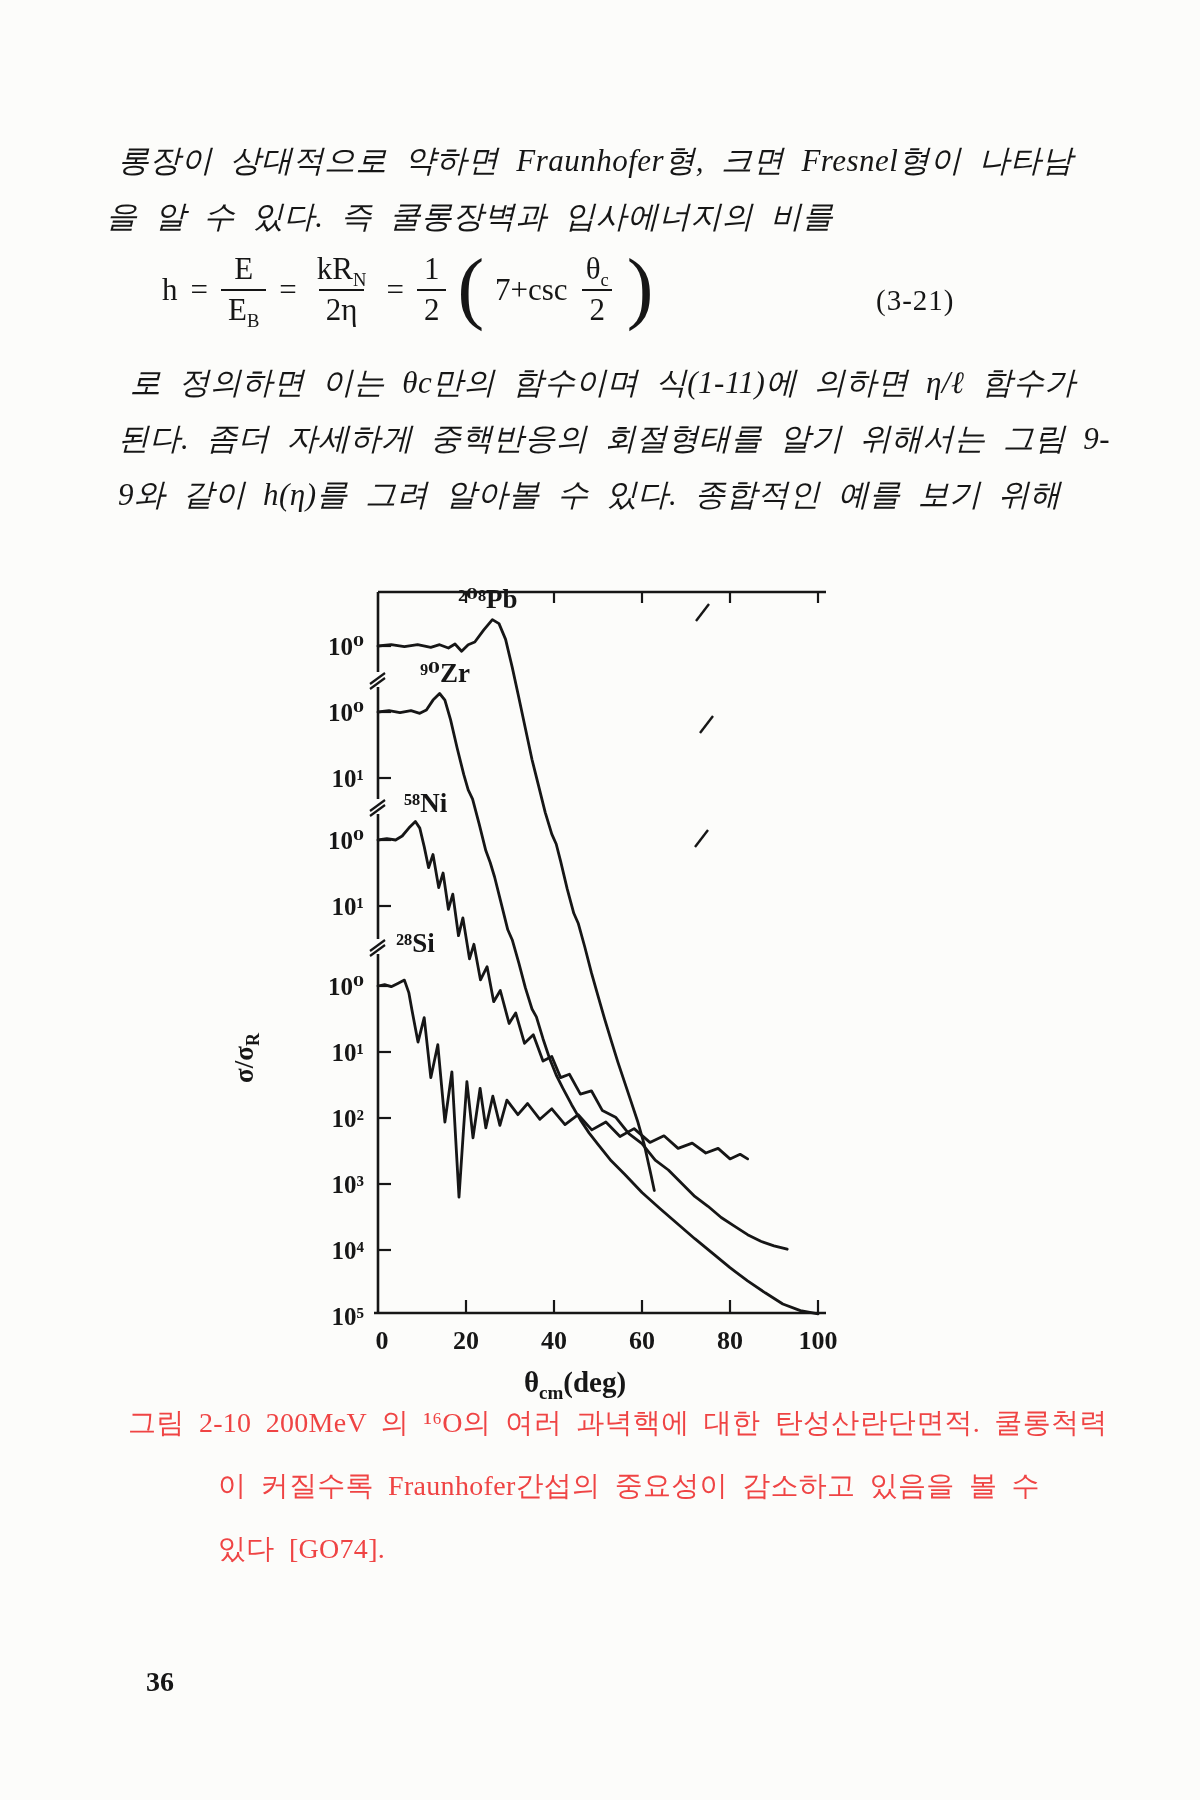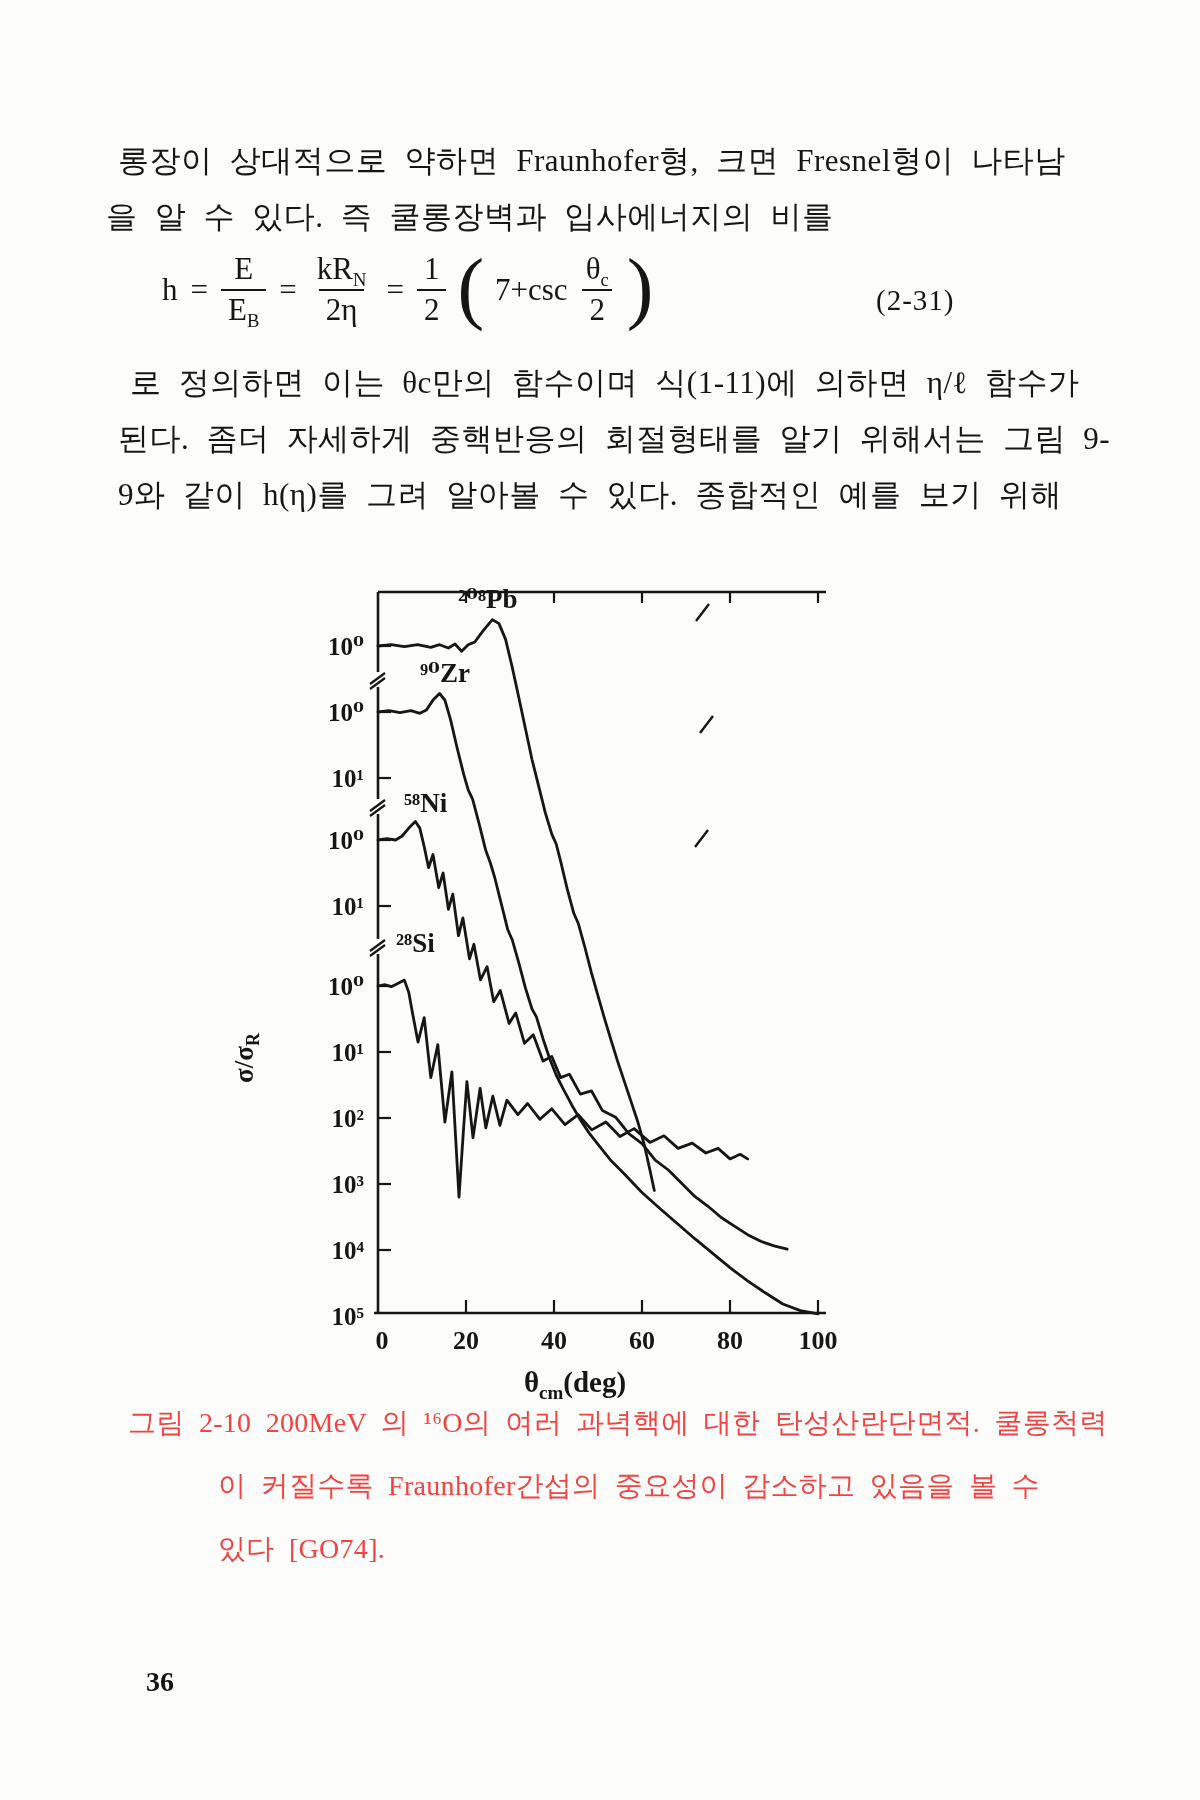--- a/index.html
+++ b/index.html
@@ -2,21 +2,21 @@
 <html><head>
 <meta charset="utf-8">
 <style>
   html,body{margin:0;padding:0;}
   body{
     width:1200px;height:1800px;position:relative;
     background:#fcfcfa;color:#161616;
     font-family:"Liberation Serif","DejaVu Serif",serif;
     overflow:hidden;
   }
-  .bodyline{position:absolute;font-size:31px;letter-spacing:0.5px;word-spacing:9px;white-space:nowrap;color:#161616;}
+  .bodyline{position:absolute;font-size:31px;letter-spacing:0.5px;word-spacing:9px;white-space:nowrap;color:#161616;font-style:italic;}
   .capline{position:absolute;font-size:28px;letter-spacing:0.3px;word-spacing:7px;white-space:nowrap;color:#ef4444;}
   .pagenum{position:absolute;left:146px;top:1666px;font-size:28px;font-weight:600;text-align:center;}
   
   .equation-row{position:absolute;left:162px;top:252px;display:flex;align-items:center;gap:11px;font-size:31px;color:#161616;}
   .frac{display:inline-flex;flex-direction:column;align-items:center;line-height:1.12;}
   .frac .num{padding:0 7px 2px;}
   .frac .den{border-top:2.2px solid #161616;padding:2px 7px 0;text-align:center;}
   sub{font-size:0.6em;line-height:0;}
   .bigp{font-size:80px;font-weight:300;line-height:0;font-family:"Liberation Serif",serif;transform:translateY(-3px);}
   .eq-op{padding:0 2px;}
@@ -47,21 +47,21 @@
     <span class="den">2</span>
   </span>
   <span class="bigp">(</span>
   <span>7+csc</span>
   <span class="frac">
     <span class="num"><span>θ</span><sub>c</sub></span>
     <span class="den">2</span>
   </span>
   <span class="bigp">)</span>
 </div>
-<div class="eq-number">(2-31)</div>
+<div class="eq-number">(3-21)</div>
 
 <div class="bodyline" style="left:130px;top:362px">로 정의하면 이는 θc만의 함수이며 식(1-11)에 의하면 η/ℓ 함수가</div>
 <div class="bodyline" style="left:118px;top:418px">된다. 좀더 자세하게 중핵반응의 회절형태를 알기 위해서는 그림 9-</div>
 <div class="bodyline" style="left:118px;top:474px">9와 같이 h(η)를 그려 알아볼 수 있다. 종합적인 예를 보기 위해</div>
 
 <svg id="figure-svg" style="position:absolute;left:210px;top:540px;width:660px;height:880px" viewBox="210 540 660 880" xmlns="http://www.w3.org/2000/svg">
   <g id="axes">
       <line x1="378" y1="592" x2="378" y2="1313" stroke="#161616" stroke-width="2.6"></line>
       <line x1="374" y1="1313" x2="826" y2="1313" stroke="#161616" stroke-width="2.6"></line>
       <line x1="378" y1="592" x2="826" y2="592" stroke="#161616" stroke-width="2.4"></line>

